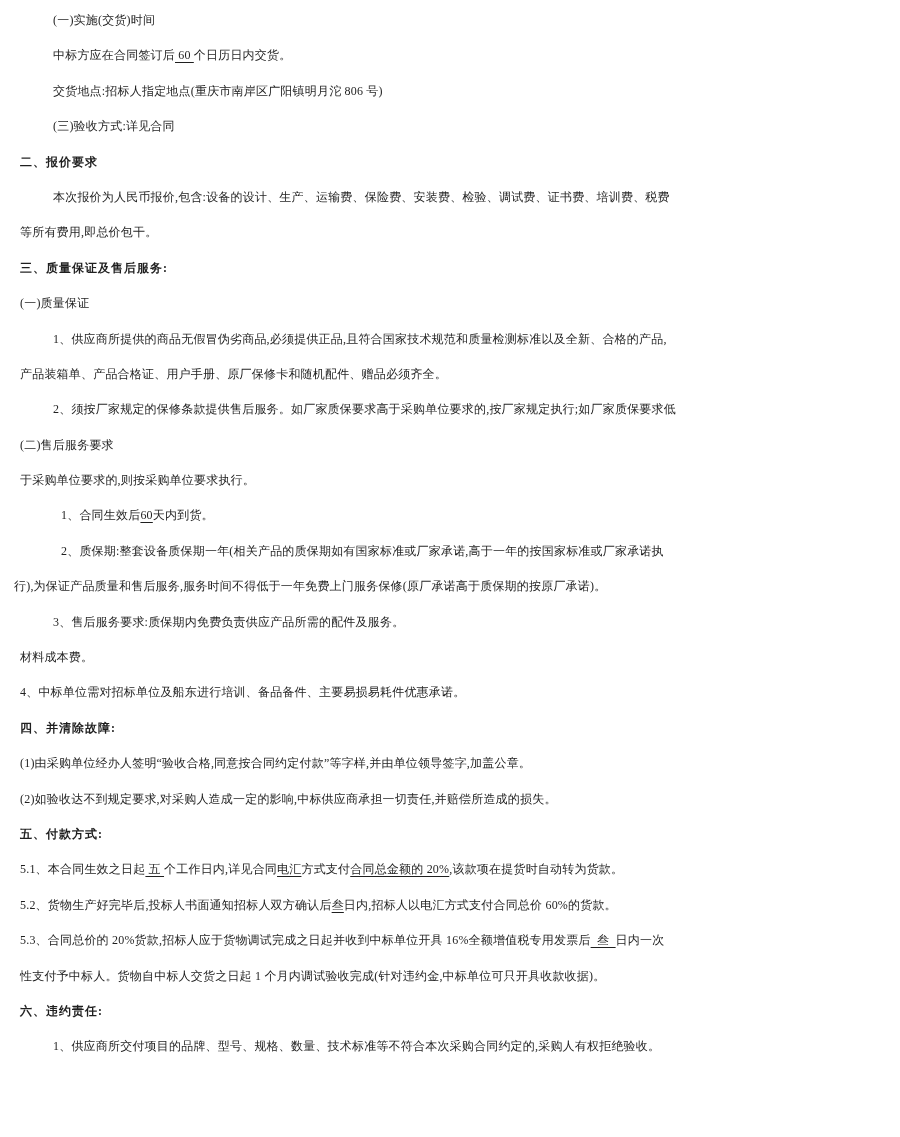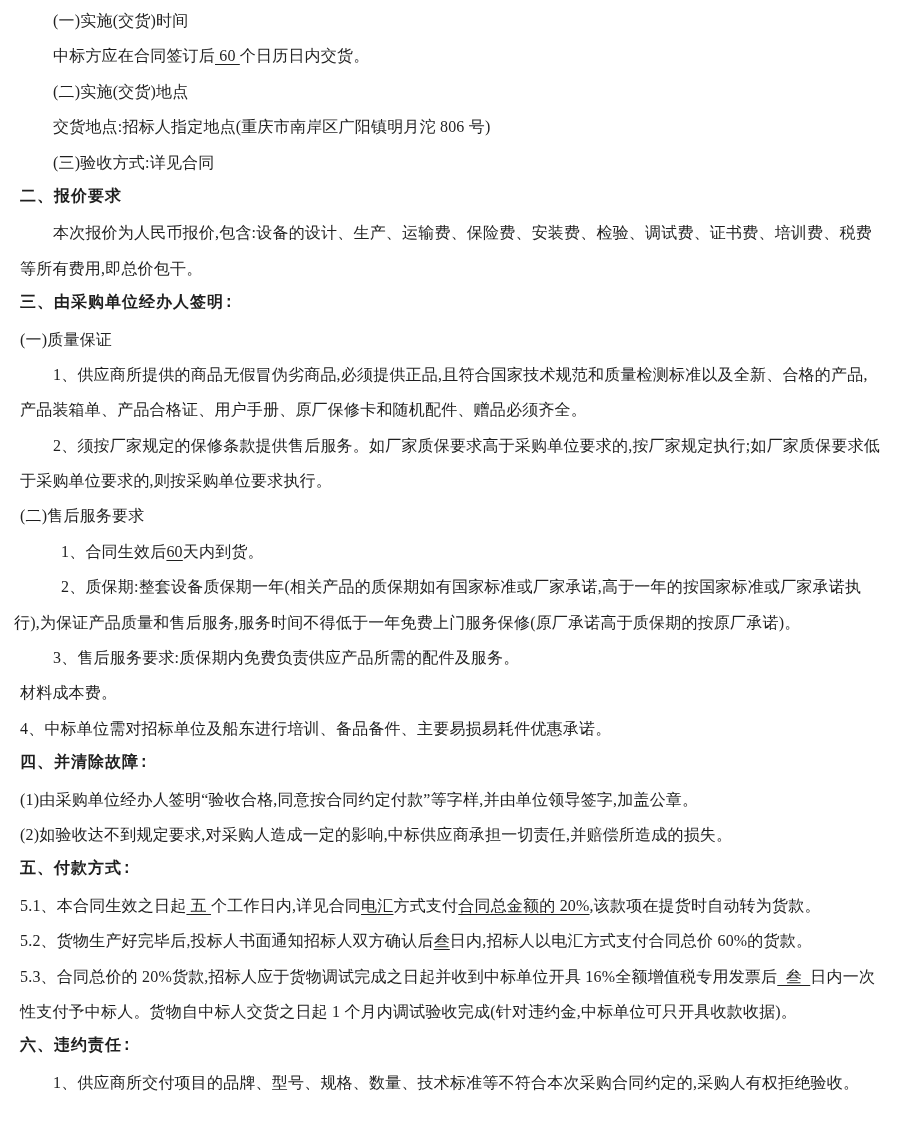--- a/index.html
+++ b/index.html
@@ -7,58 +7,57 @@
     width:900px;height:1137px;
     box-sizing:border-box;
     background:#ffffff;
     overflow:hidden;
     padding:3px 18px 0 20px;
     font-family:"Liberation Serif","DejaVu Serif",serif;
     color:#1f1f1f;
   }
   .page{width:100%;height:100%;}
   .line{
-    font-size:16px;
+    font-size:12px;
     line-height:35.4px;
     height:35.4px;
     white-space:pre;
     letter-spacing:0.2px;
   }
   .heading{
-    font-family:Liberation Mono, monospace;
+    font-family:Liberation Serif, serif;
     font-weight:bold;
     letter-spacing:1px;
   }
   .ind0{padding-left:0;}
   .ind2{padding-left:33px;}
   .ind3{padding-left:41px;}
   .indn1{margin-left:-6px;}
   .u{text-decoration:underline;text-underline-offset:3px;text-align:right;}
   .b{font-weight:normal;}
 </style>
 </head>
 <body>
 
 <div class="page">
   <div>
       <div class="line ind2"><span>(一)实施(交货)时间</span></div>
       <div class="line ind2"><span>中标方应在合同签订后</span><span class="u"> 60 </span><span>个日历日内交货。</span></div>
-      <div class="line ind2"><span>(二)实施(交货)地点</span></div>
       <div class="line ind2"><span>交货地点:招标人指定地点(重庆市南岸区广阳镇明月沱 806 号)</span></div>
       <div class="line ind2"><span>(三)验收方式:详见合同</span></div>
       <div class="line heading ind0"><span>二、报价要求</span></div>
       <div class="line ind2"><span>本次报价为人民币报价,包含:设备的设计、生产、运输费、保险费、安装费、检验、调试费、证书费、培训费、税费</span></div>
       <div class="line ind0"><span>等所有费用,即总价包干。</span></div>
-      <div class="line heading ind0"><span>三、由采购单位经办人签明:</span></div>
+      <div class="line heading ind0"><span>三、质量保证及售后服务:</span></div>
       <div class="line ind0"><span>(一)质量保证</span></div>
       <div class="line ind2"><span>1、供应商所提供的商品无假冒伪劣商品,必须提供正品,且符合国家技术规范和质量检测标准以及全新、合格的产品,</span></div>
       <div class="line ind0"><span>产品装箱单、产品合格证、用户手册、原厂保修卡和随机配件、赠品必须齐全。</span></div>
       <div class="line ind2"><span>2、须按厂家规定的保修条款提供售后服务。如厂家质保要求高于采购单位要求的,按厂家规定执行;如厂家质保要求低</span></div>
+      <div class="line ind0"><span>(二)售后服务要求</span></div>
       <div class="line ind0"><span>于采购单位要求的,则按采购单位要求执行。</span></div>
-      <div class="line ind0"><span>(二)售后服务要求</span></div>
       <div class="line ind3"><span>1、合同生效后</span><span class="u">60</span><span>天内到货。</span></div>
       <div class="line ind3"><span>2、质保期:整套设备质保期一年(相关产品的质保期如有国家标准或厂家承诺,高于一年的按国家标准或厂家承诺执</span></div>
       <div class="line indn1"><span>行),为保证产品质量和售后服务,服务时间不得低于一年免费上门服务保修(原厂承诺高于质保期的按原厂承诺)。</span></div>
       <div class="line ind2"><span>3、售后服务要求:质保期内免费负责供应产品所需的配件及服务。</span></div>
       <div class="line ind0"><span>材料成本费。</span></div>
       <div class="line ind0"><span>4、中标单位需对招标单位及船东进行培训、备品备件、主要易损易耗件优惠承诺。</span></div>
       <div class="line heading ind0"><span>四、并清除故障:</span></div>
       <div class="line ind0"><span>(1)由采购单位经办人签明“验收合格,同意按合同约定付款”等字样,并由单位领导签字,加盖公章。</span></div>
       <div class="line ind0"><span>(2)如验收达不到规定要求,对采购人造成一定的影响,中标供应商承担一切责任,并赔偿所造成的损失。</span></div>
       <div class="line heading ind0"><span>五、付款方式:</span></div>

